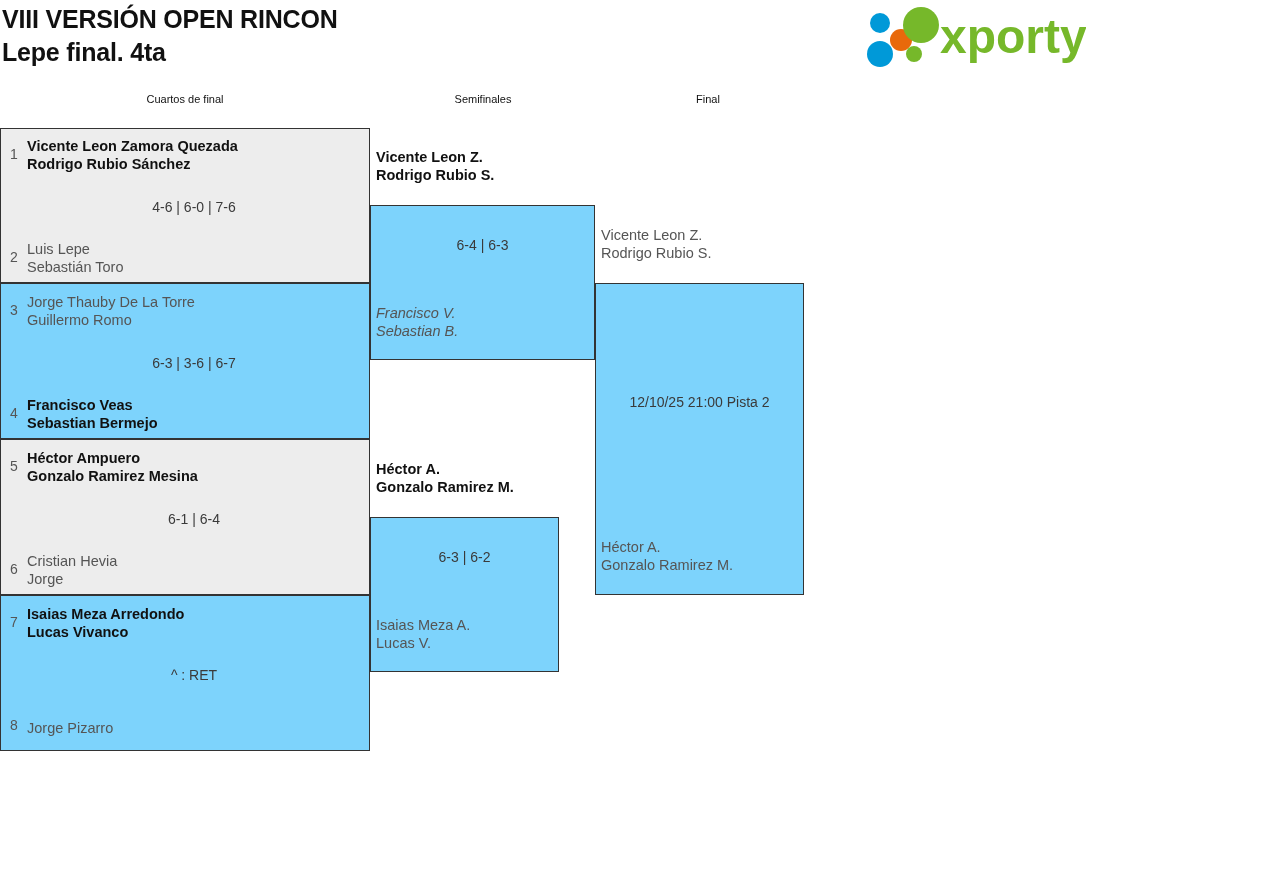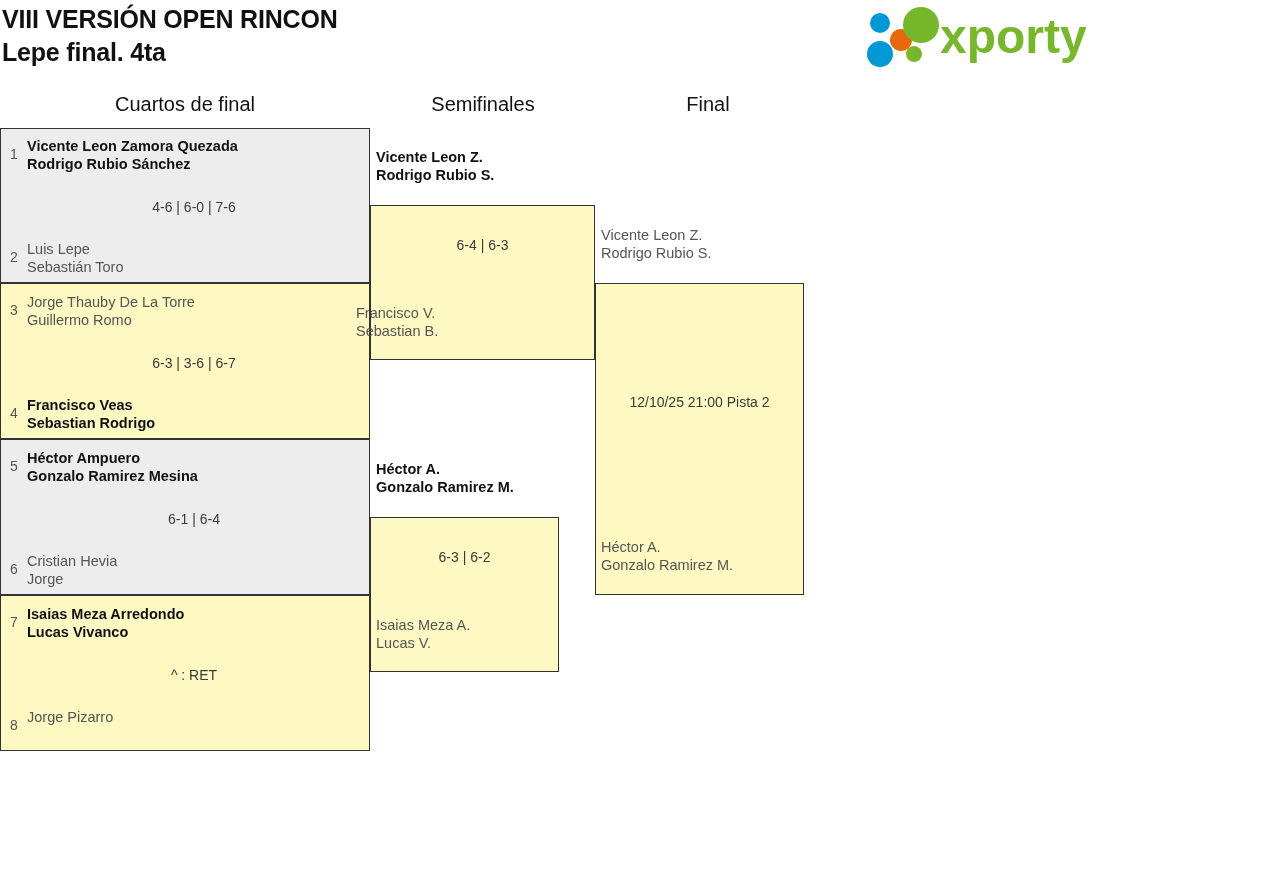--- a/index.html
+++ b/index.html
@@ -53,21 +53,21 @@
 
   
   .round-headers {
     position: absolute;
     left: 0; top: 93px;
     width: 1280px;
     height: 28px;
   }
   .round-header {
     position: absolute;
-    font-size: 20px;
+    font-size: 11px;
     font-weight: 400;
     color: #111111;
     text-align: center;
     white-space: nowrap;
   }
   .rh-qf { left: 0px;   top: 0; width: 370px; }
   .rh-sf { left: 370px; top: 0; width: 226px; }
   .rh-f  { left: 596px; top: 0; width: 224px; }
 
   
@@ -77,21 +77,21 @@
     width: 1280px;
     height: 883px;
   }
 
   
   .match-box {
     position: absolute;
     border: 1px solid #333333;
   }
   .match-box.shaded { background: #ededed; }
-  .match-box.plain  { background: #fef9c3; }
+  .match-box.plain  { background: #7dd3fc; }
 
   
   .qf-seed {
     position: absolute;
     left: 5px;
     width: 16px;
     text-align: center;
     font-size: 14px;
     color: #555555;
     line-height: 16px;
@@ -185,21 +185,21 @@
   <div class="match-box plain" style="left:0px; top:283px; width:370px; height:156px;">
     <div class="qf-seed" style="top:18px;">3</div>
     <div class="qf-players" style="top:9px;">
       <span class="pname">Jorge Thauby De La Torre</span>
       <span class="pname">Guillermo Romo</span>
     </div>
     <div class="qf-score" style="top:71px;">6-3 | 3-6 | 6-7</div>
     <div class="qf-seed" style="top:121px;">4</div>
     <div class="qf-players winner" style="top:112px;">
       <span class="pname">Francisco Veas</span>
-      <span class="pname">Sebastian Rodrigo</span>
+      <span class="pname">Sebastian Bermejo</span>
     </div>
   </div>
 
   <div class="match-box shaded" style="left:0px; top:439px; width:370px; height:156px;">
     <div class="qf-seed" style="top:18px;">5</div>
     <div class="qf-players winner" style="top:9px;">
       <span class="pname">Héctor Ampuero</span>
       <span class="pname">Gonzalo Ramirez Mesina</span>
     </div>
     <div class="qf-score" style="top:71px;">6-1 | 6-4</div>
@@ -211,35 +211,35 @@
   </div>
 
   <div class="match-box plain" style="left:0px; top:595px; width:370px; height:156px;">
     <div class="qf-seed" style="top:18px;">7</div>
     <div class="qf-players winner" style="top:9px;">
       <span class="pname">Isaias Meza Arredondo</span>
       <span class="pname">Lucas Vivanco</span>
     </div>
     <div class="qf-score" style="top:71px;">^ : RET</div>
     <div class="qf-seed" style="top:121px;">8</div>
-    <div class="qf-players" style="top:112px;">
+    <div class="qf-players" style="top:123px;">
       <span class="pname">Jorge Pizarro</span>
     </div>
   </div>
 
   <div class="slot-label winner" style="left:376px; top:148px;">
     <span class="pname">Vicente Leon Z.</span>
     <span class="pname">Rodrigo Rubio S.</span>
   </div>
 
   <div class="match-box plain" style="left:370px; top:205px; width:225px; height:155px;">
     <div class="mid-score" style="left:0; right:0; top:31px;">6-4 | 6-3</div>
   </div>
 
-  <div class="slot-label" style="left:356px; top:304px;">
+  <div class="slot-label" style="left:376px; top:304px;font-style:italic;">
     <span class="pname">Francisco V.</span>
     <span class="pname">Sebastian B.</span>
   </div>
 
   <div class="slot-label winner" style="left:376px; top:460px;">
     <span class="pname">Héctor A.</span>
     <span class="pname">Gonzalo Ramirez M.</span>
   </div>
 
   <div class="match-box plain" style="left:370px; top:517px; width:189px; height:155px;">

